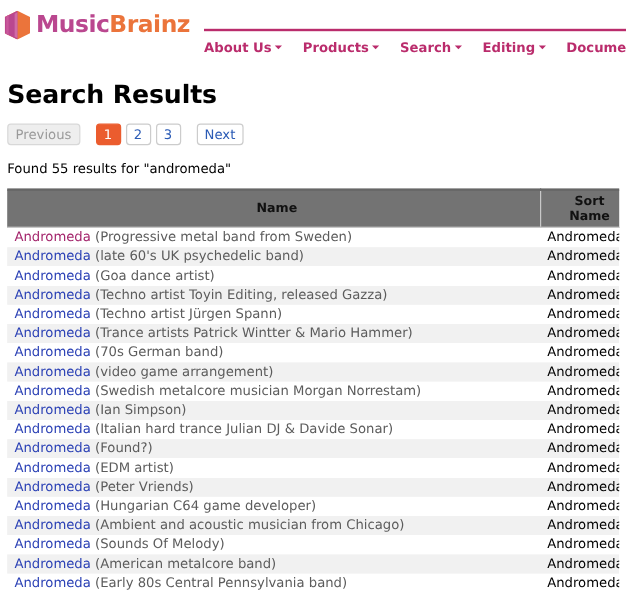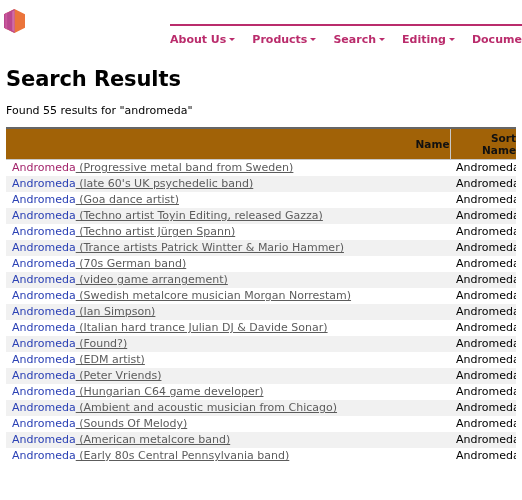--- a/index.html
+++ b/index.html
@@ -151,24 +151,24 @@
 
   
   #results-table {
     margin-top: 10px;
     width: 510px;
     border-collapse: collapse;
     border-top: 2px solid #666666;
     table-layout: fixed;
   }
   #results-table th {
-    background: #a16207;
+    background: #737373;
     font-size: 10.5px;
     font-weight: bold;
-    text-align: right;
+    text-align: center;
     padding: 3px 0 3px 6px;
     border-bottom: 1px solid #c8c8c8;
     color: #111;
     height: 12px;
     box-sizing: border-box;
     margin-top: 44px;
   }
   #results-table th.col-sortname {
     border-left: 1px solid #c8c8c8;
     width: 66px;
@@ -192,56 +192,65 @@
   .artist-link {
     color: #2b41b5;
     text-decoration: none;
     cursor: pointer;
   }
   .artist-link.visited {
     color: #A3246B;
   }
   .artist-comment {
     color: #5c5c5c;
-    text-decoration: underline;
   }
 </style>
 </head>
 <body>
 
 <div id="header">
 
   <a id="logo" href="#">
     <span id="logo-mark">
       <svg width="21" height="24" viewBox="0 0 21 24" xmlns="http://www.w3.org/2000/svg">
         <polygon points="10.5,0 21,5.2 21,18.8 10.5,24 0,18.8 0,5.2" fill="#EB743B"></polygon>
         <polygon points="10.5,0 10.5,24 0,18.8 0,5.2" fill="#BA478F"></polygon>
         <polygon points="3.2,3.6 3.2,20.4 1.2,19.4 1.2,4.6" fill="#C9589B"></polygon>
         <polygon points="10.5,1.2 10.5,22.8 8.2,21.6 8.2,2.4" fill="#D06BA6"></polygon>
       </svg>
     </span>
+    <span id="logo-wordmark">
+      <span class="wm-music">Music</span><span class="wm-brainz">Brainz</span>
+    </span>
   </a>
 
   <div id="nav-rule"></div>
 
 
   <div id="main-nav">
     <a class="nav-item" href="#"><span>About Us</span><span class="caret"></span></a>
     <a class="nav-item" href="#"><span>Products</span><span class="caret"></span></a>
     <a class="nav-item" href="#"><span>Search</span><span class="caret"></span></a>
     <a class="nav-item" href="#"><span>Editing</span><span class="caret"></span></a>
     <a class="nav-item" href="#"><span>Documentation</span></a>
   </div>
 </div>
 
 <div id="content">
 
   <h1 id="page-title">Search Results</h1>
 
 
+  <div id="pagination">
+    <button class="page-btn disabled">Previous</button>
+    <button class="page-btn current page-gap-left">1</button>
+    <button class="page-btn">2</button>
+    <button class="page-btn">3</button>
+    <button class="page-btn page-gap-right">Next</button>
+  </div>
 
   <div id="results-count">Found 55 results for "andromeda"</div>
 
   <table id="results-table">
     <thead>
       <tr>
         <th class="col-name">Name</th>
         <th class="col-sortname">Sort Name</th>
       </tr>
     </thead>

